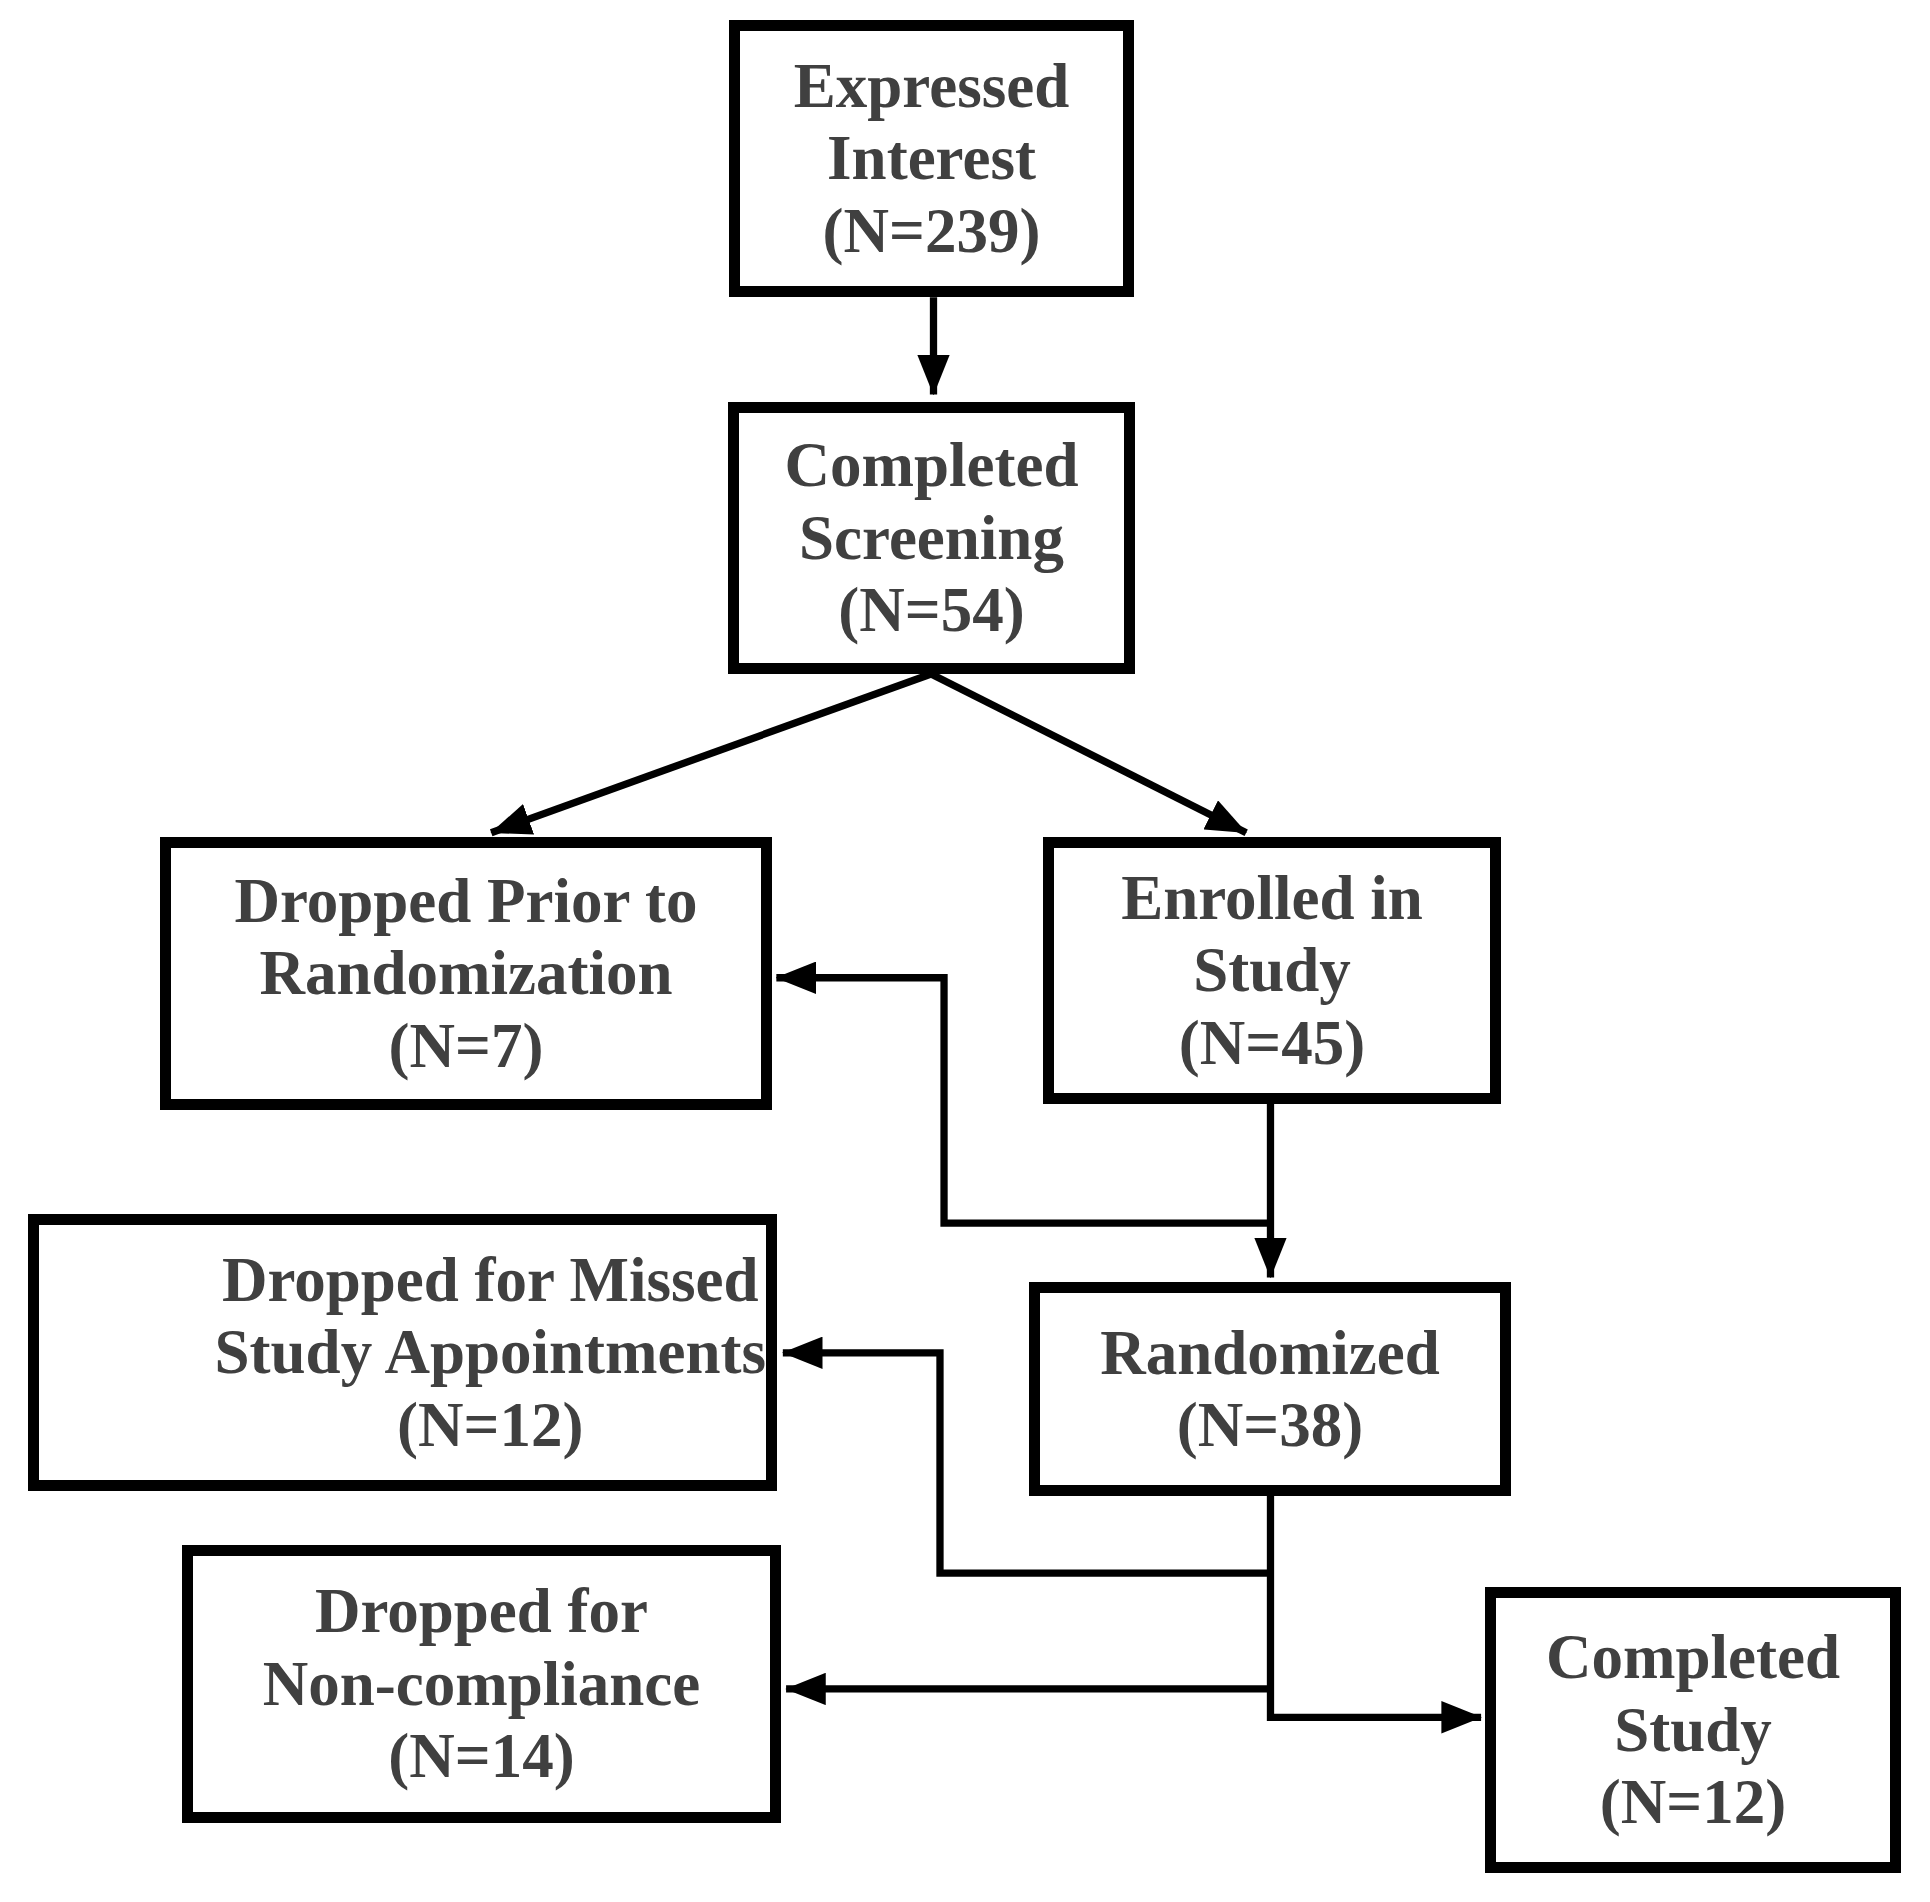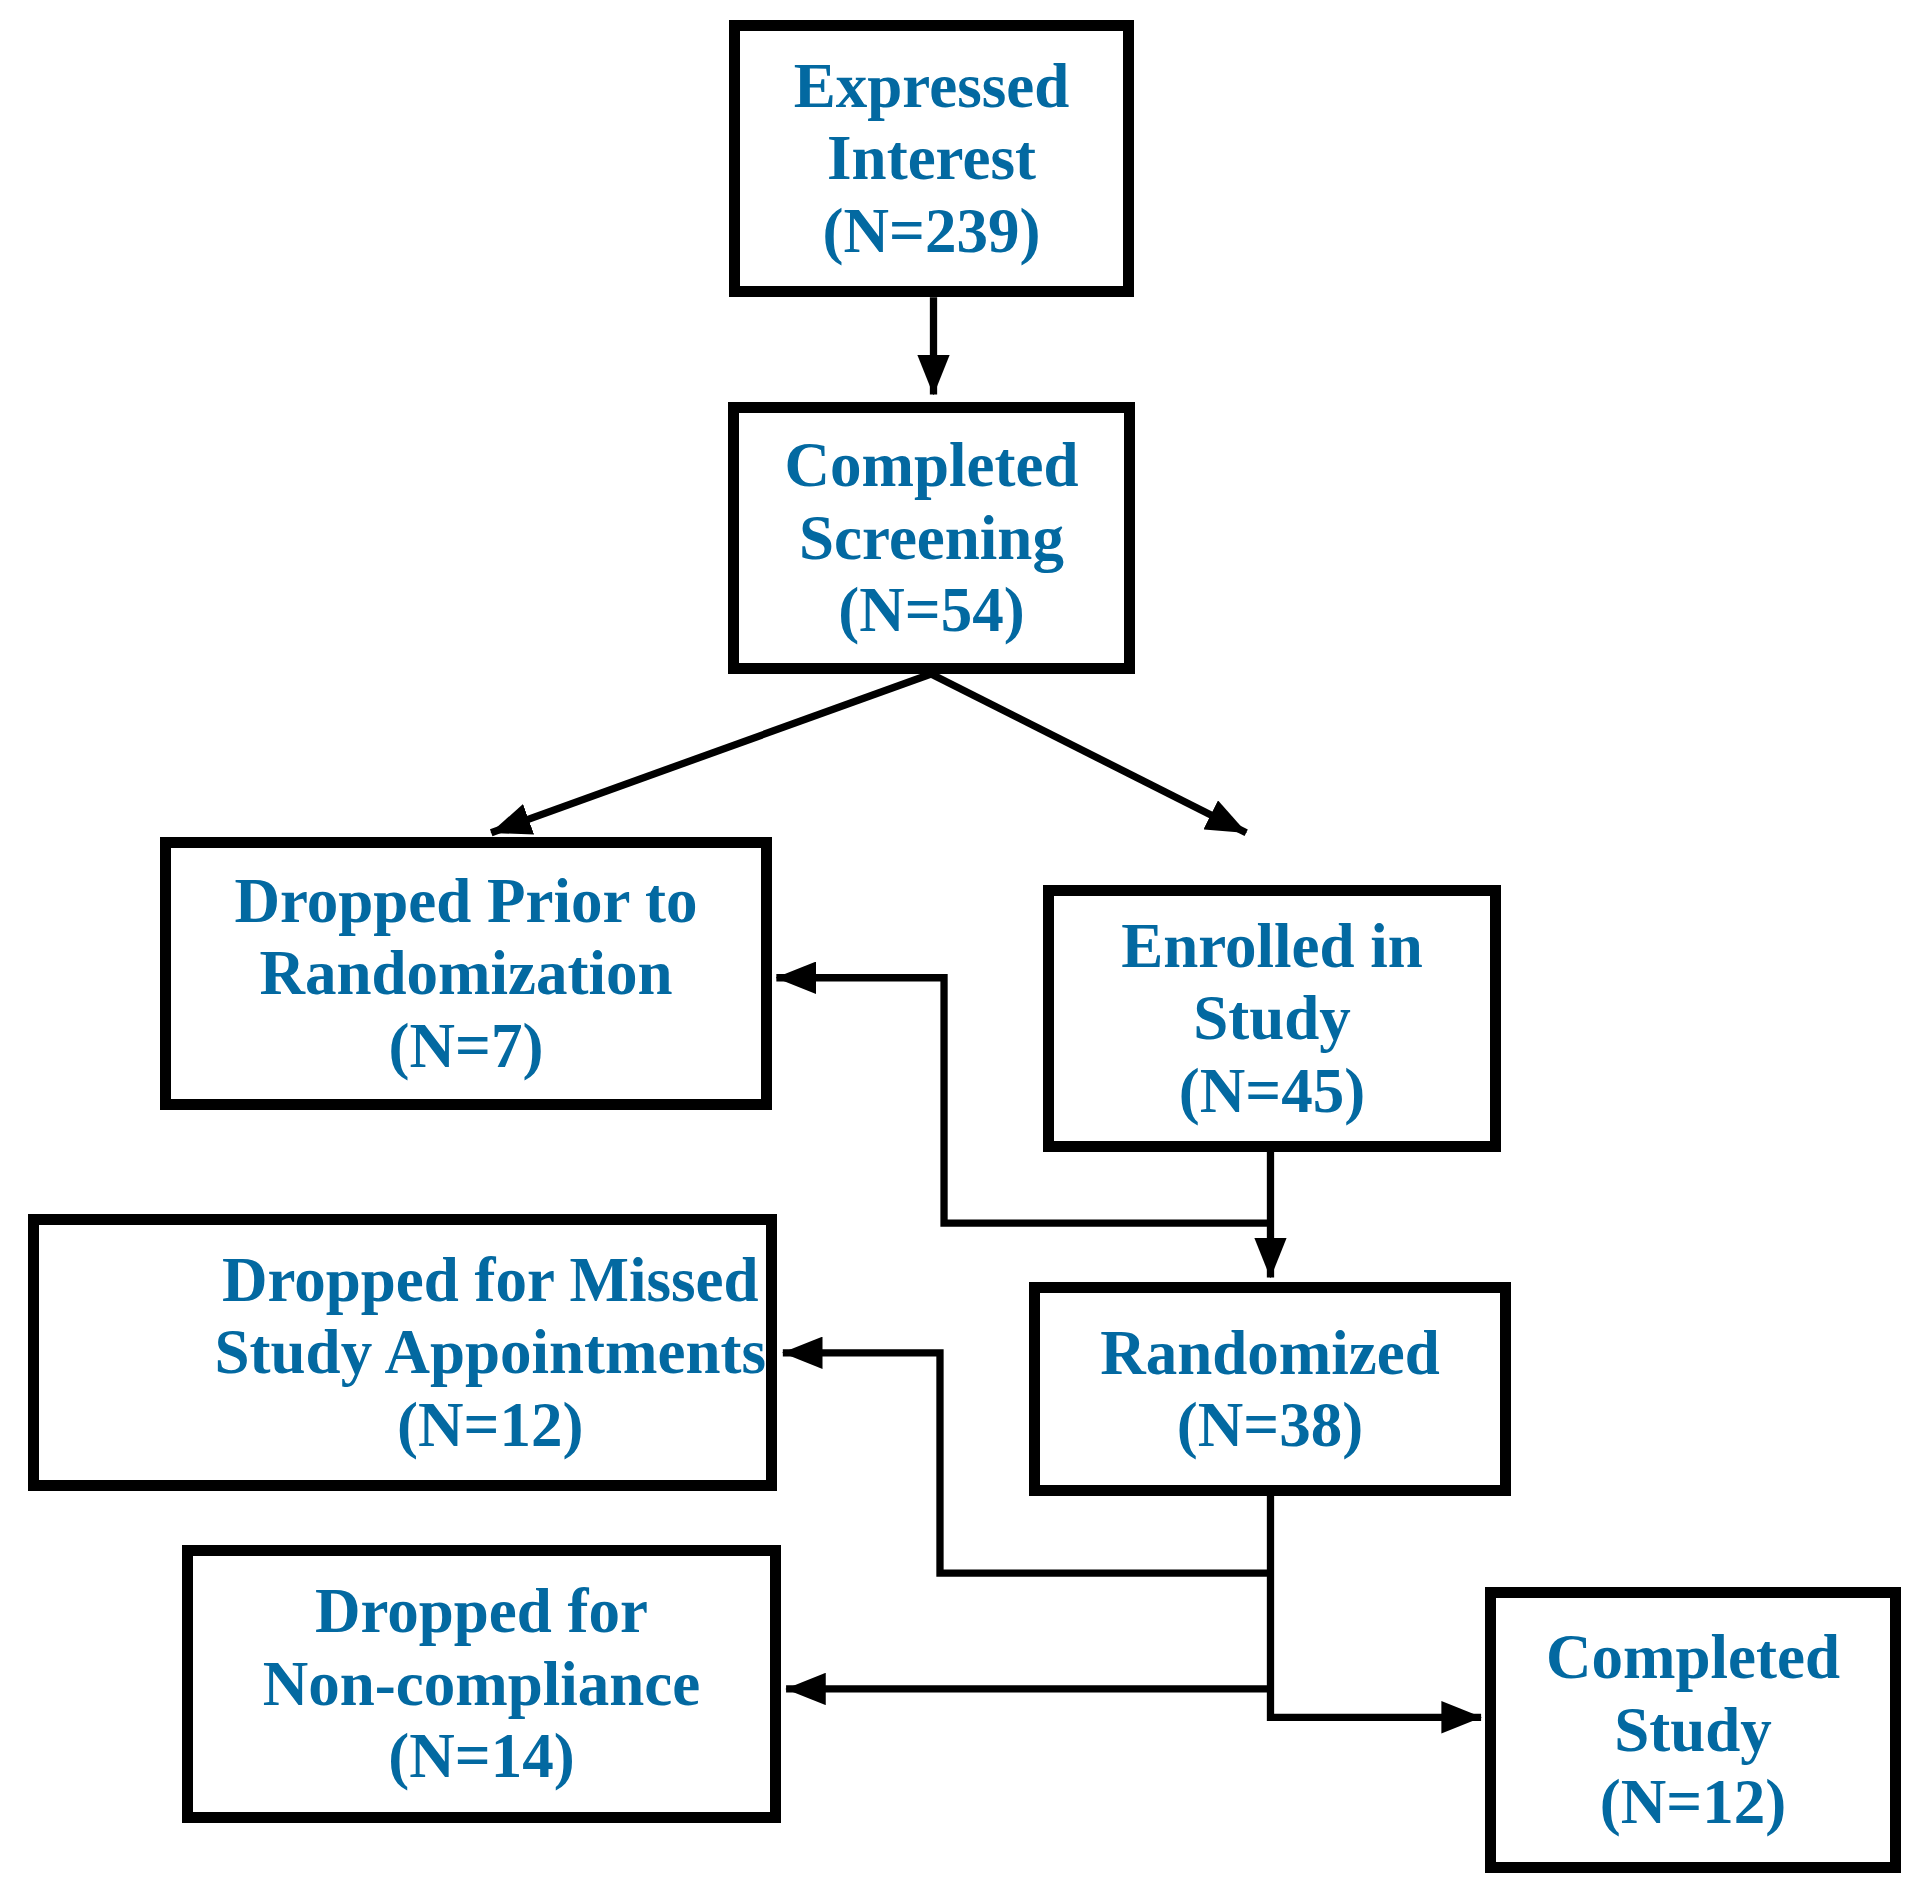--- a/index.html
+++ b/index.html
@@ -27,21 +27,21 @@
     box-sizing: border-box;
     border: 11.3px solid #000000;
     background: #ffffff;
     display: flex;
     align-items: center;
     justify-content: center;
     text-align: center;
     font-weight: bold;
     font-size: 63px;
     line-height: 1.15;
-    color: #0369a1;
+    color: #404040;
   }
   .node span { white-space: pre-line; display: block; }
 </style>
 </head>
 <body>
 
 <div class="canvas">
 
   <svg class="wires" viewBox="0 0 2383 2348" xmlns="http://www.w3.org/2000/svg">
     <defs>
@@ -71,21 +71,21 @@
 Screening
 (N=54)</span>
   </div>
 
   <div class="node" style="left:160px; top:837px; width:612px; height:273px;">
     <span>Dropped Prior to
 Randomization
 (N=7)</span>
   </div>
 
-  <div class="node" style="left:1043px; top:837px; width:458px; height:267px;margin-top:48px;">
+  <div class="node" style="left:1043px; top:837px; width:458px; height:267px;">
     <span>Enrolled in
 Study
 (N=45)</span>
   </div>
 
   <div class="node" style="left:28px; top:1214px; width:749px; height:277px;justify-content:flex-end;">
     <span>Dropped for Missed
 Study Appointments
 (N=12)</span>
   </div>

